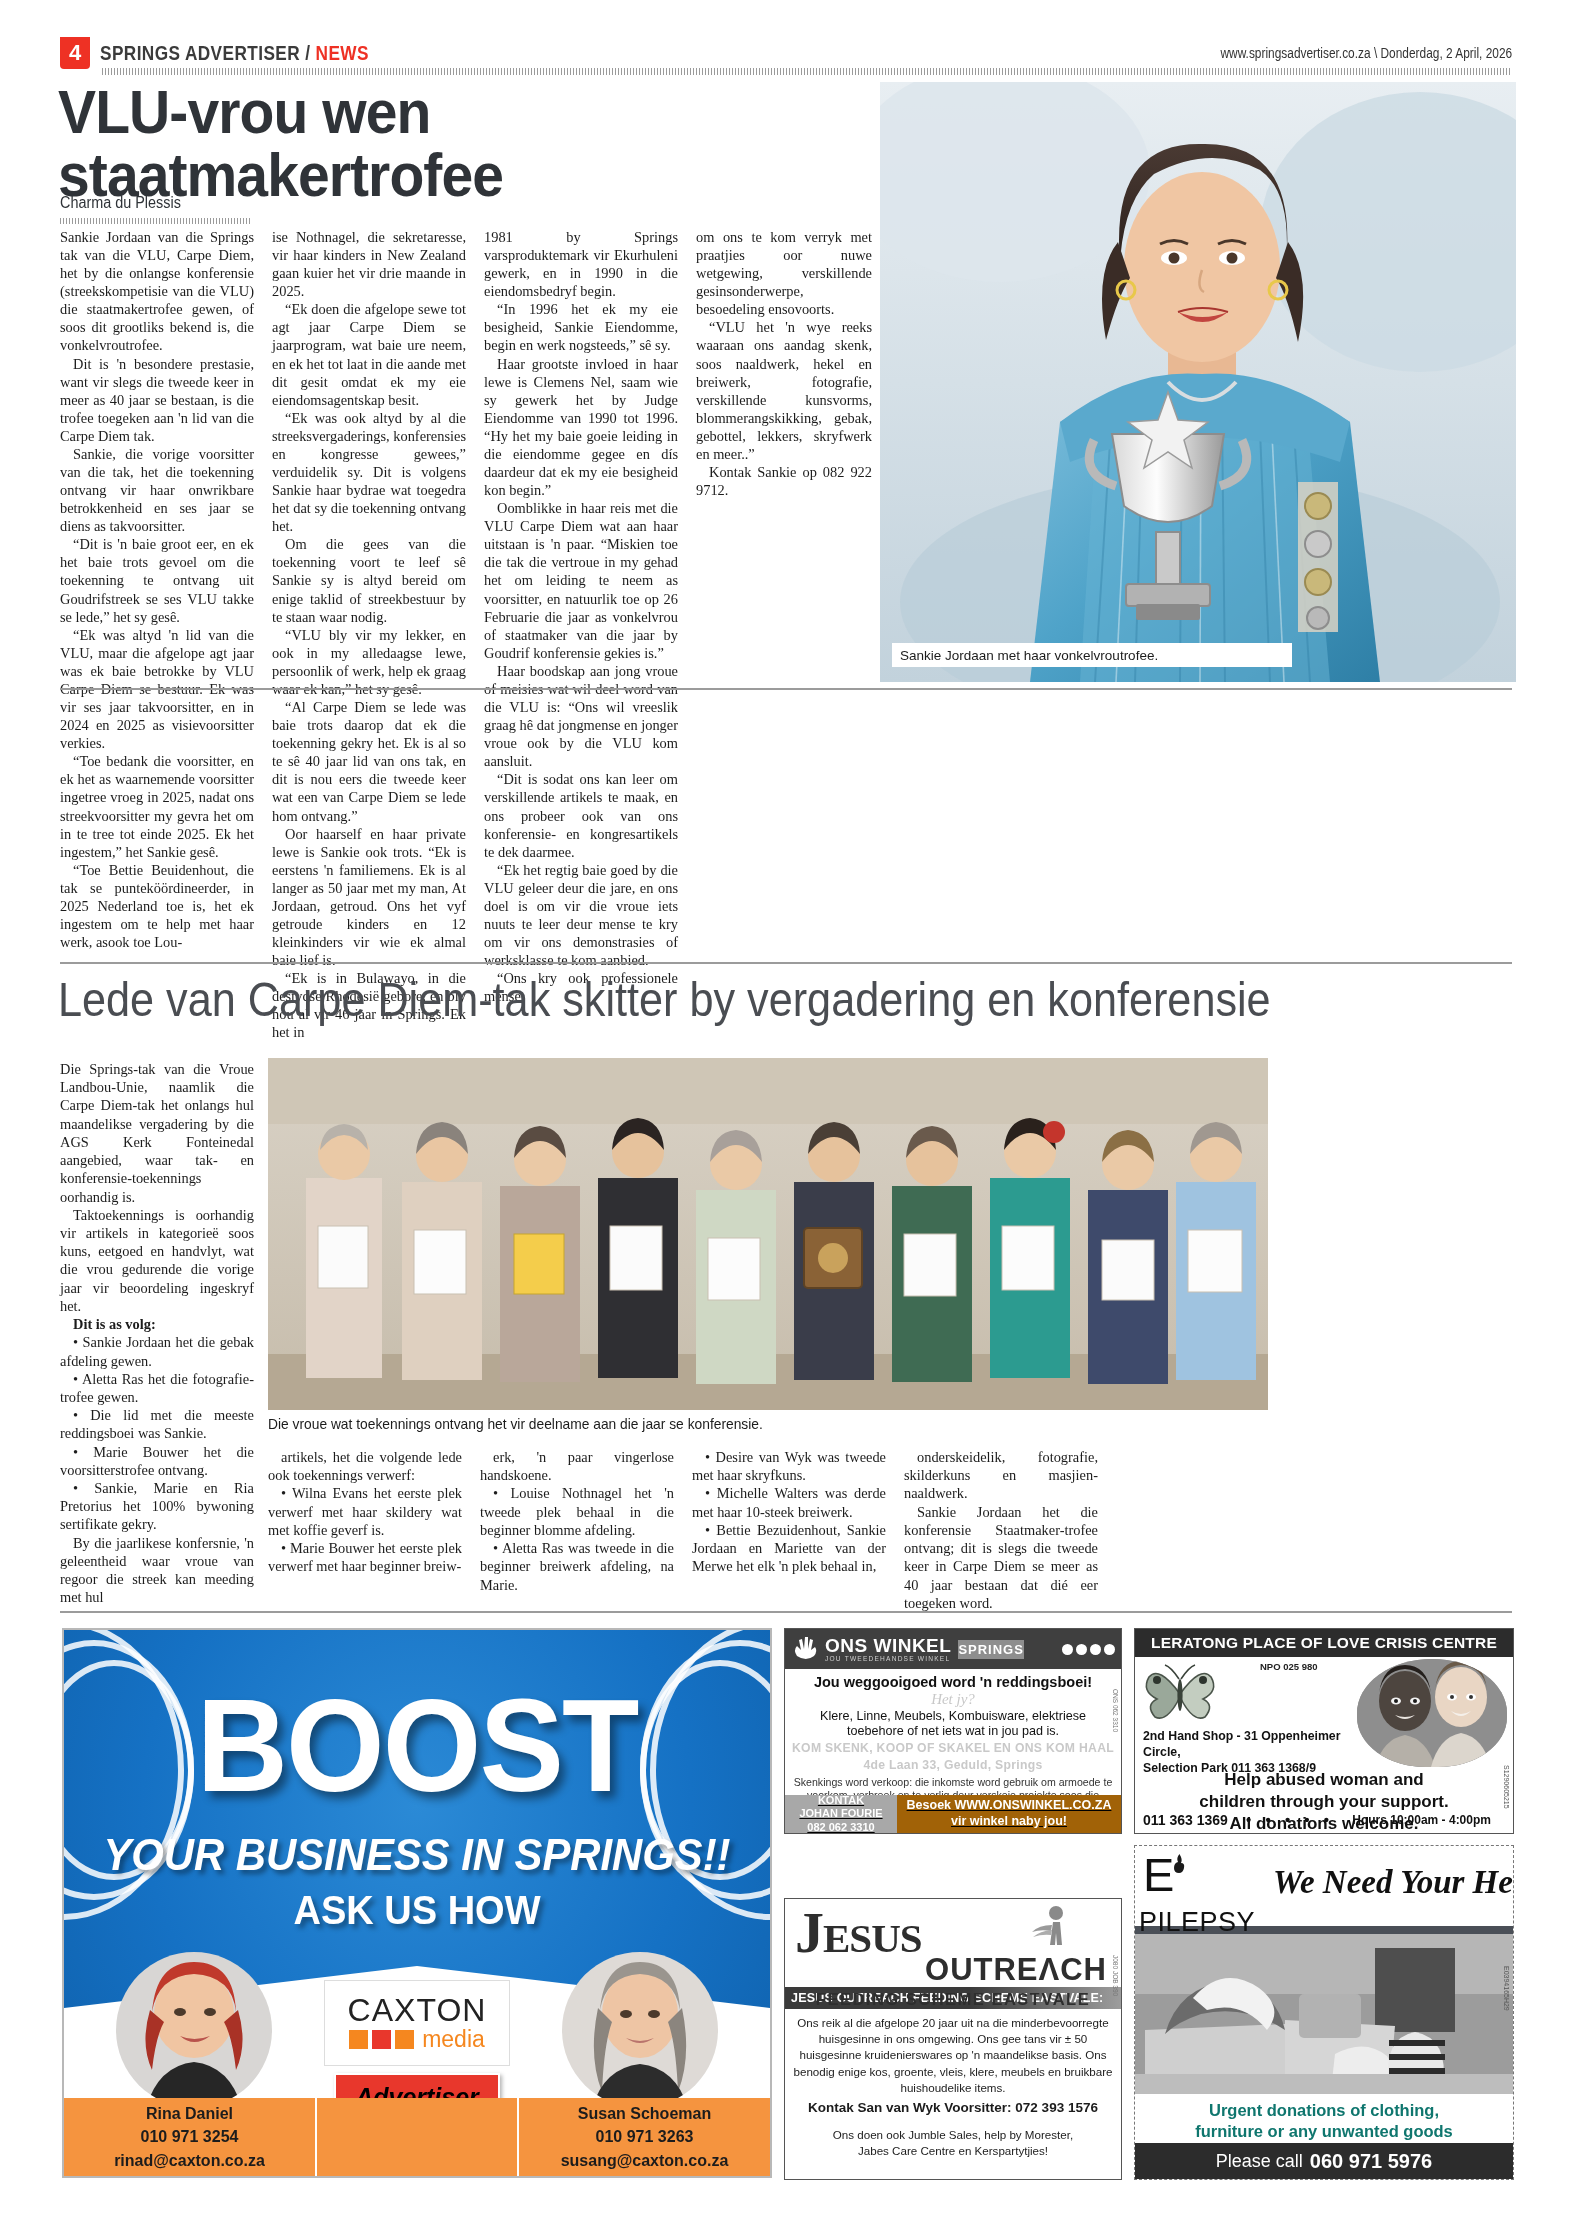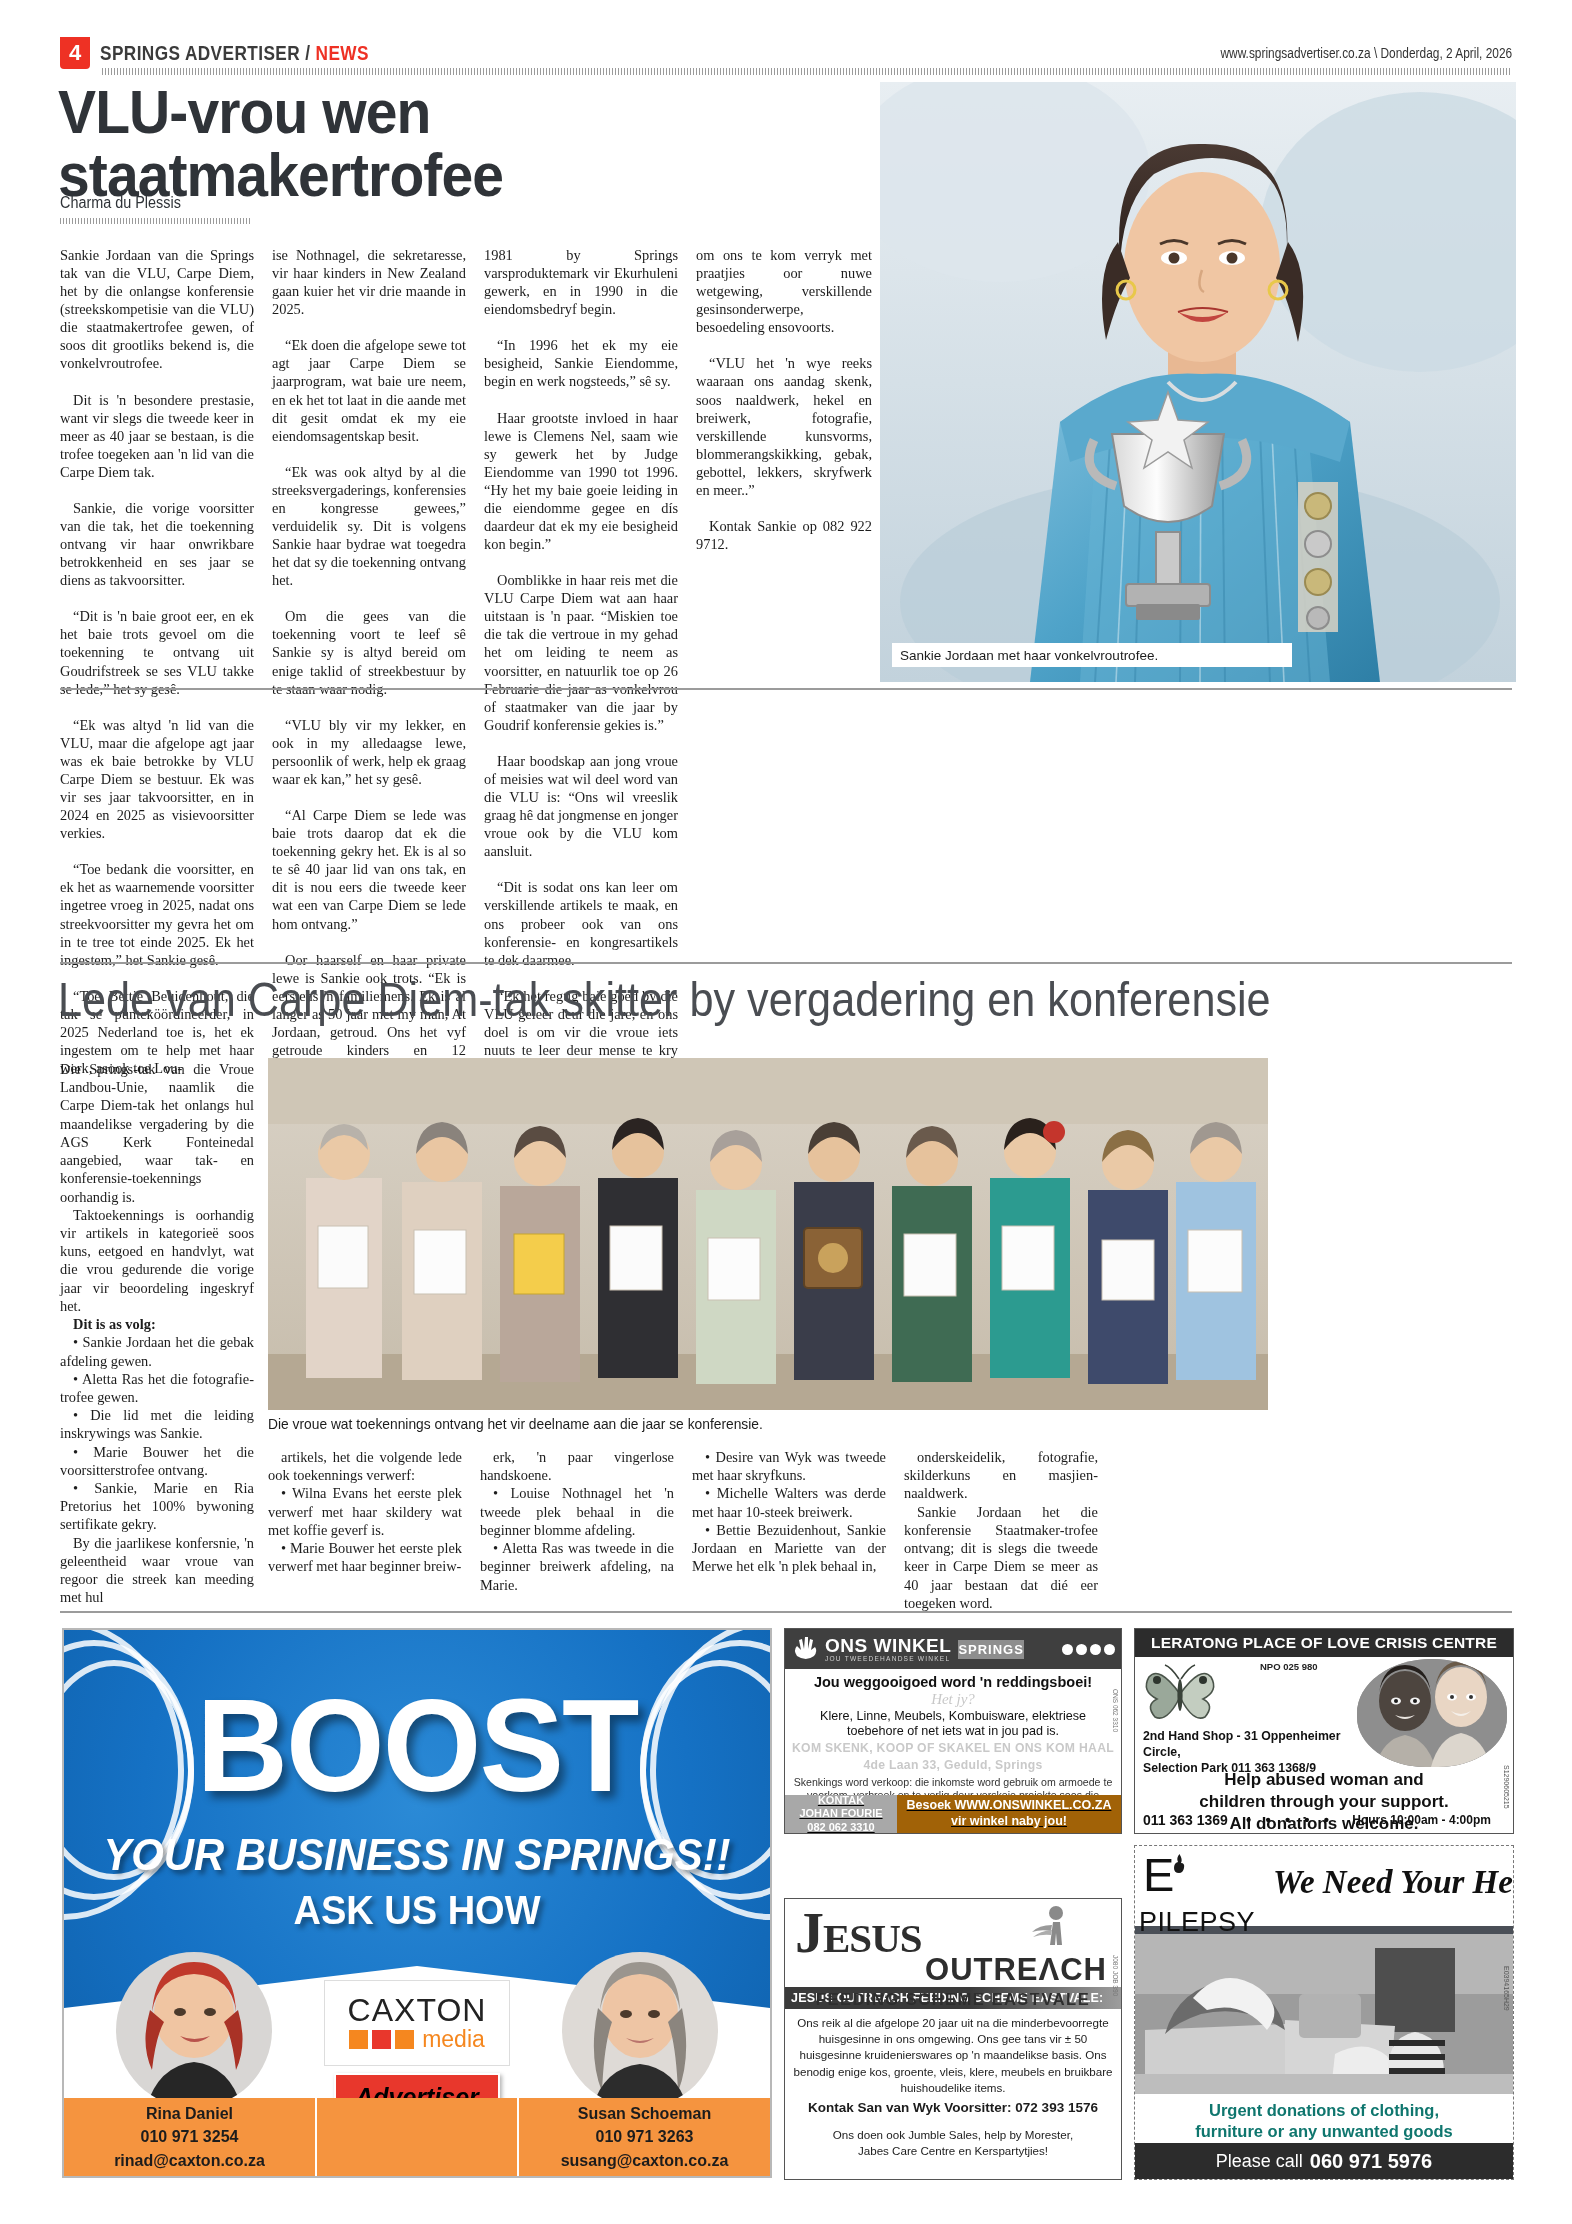--- a/index.html
+++ b/index.html
@@ -60,21 +60,21 @@
     position:absolute; left:60px; top:218px; width:190px; height:6px;
     background: repeating-linear-gradient(to right, #9a9a9a 0 1px, transparent 1px 3px);
   }
 
   
   .a1col {
     position:absolute; top:228px; width:194px;
     font-size:14.4px; line-height:1.255; color:#1c1c1c;
     text-align: justify; hyphens:auto;
   }
-  .a1col p { text-indent: 13px; margin-top: 18px; }
+  .a1col p { text-indent: 13px; }
   .a1col p.first { text-indent: 0; }
   #a1c1 { left:60px; }
   #a1c2 { left:272px; }
   #a1c3 { left:484px; }
   #a1c4 { left:696px; width:176px; }
 
   
   .hero-photo {
     position:absolute; left:880px; top:82px; width:636px; height:600px;
     overflow:hidden; background:#cfd9e0;
@@ -509,21 +509,21 @@
 
   <h2 class="headline2">Lede van Carpe Diem-tak skitter by vergadering en konferensie</h2>
   <div class="divider2"></div>
 
   <div class="a2col-left" id="a2left">
       <p class="first">Die Springs-tak van die Vroue Landbou-Unie, naamlik die Carpe Diem-tak het onlangs hul maandelikse vergadering by die AGS Kerk Fonteinedal aangebied, waar tak- en konferensie-toekennings oorhandig is.</p>
       <p>Taktoekennings is oorhandig vir artikels in kategorieë soos kuns, eetgoed en handvlyt, wat die vrou gedurende die vorige jaar vir beoordeling ingeskryf het.</p>
       <p class="nob" style="text-indent: 13px;"><b>Dit is as volg:</b></p>
       <p>• Sankie Jordaan het die gebak afdeling gewen.</p>
       <p>• Aletta Ras het die fotografie-trofee gewen.</p>
-      <p>• Die lid met die leiding inskrywings was Sankie.</p>
+      <p>• Die lid met die meeste reddingsboei was Sankie.</p>
       <p>• Marie Bouwer het die voorsitterstrofee ontvang.</p>
       <p>• Sankie, Marie en Ria Pretorius het 100% bywoning sertifikate gekry.</p>
       <p>By die jaarlikese konfersnie, 'n geleentheid waar vroue van regoor die streek kan meeding met hul</p>
     </div>
 
   <div class="group-photo">
     <svg width="1000" height="352" viewBox="0 0 1000 352" preserveAspectRatio="none">
       <defs>
         <linearGradient id="wallg" x1="0" y1="0" x2="0" y2="1">
           <stop offset="0%" stop-color="#d9d2c6"></stop>

